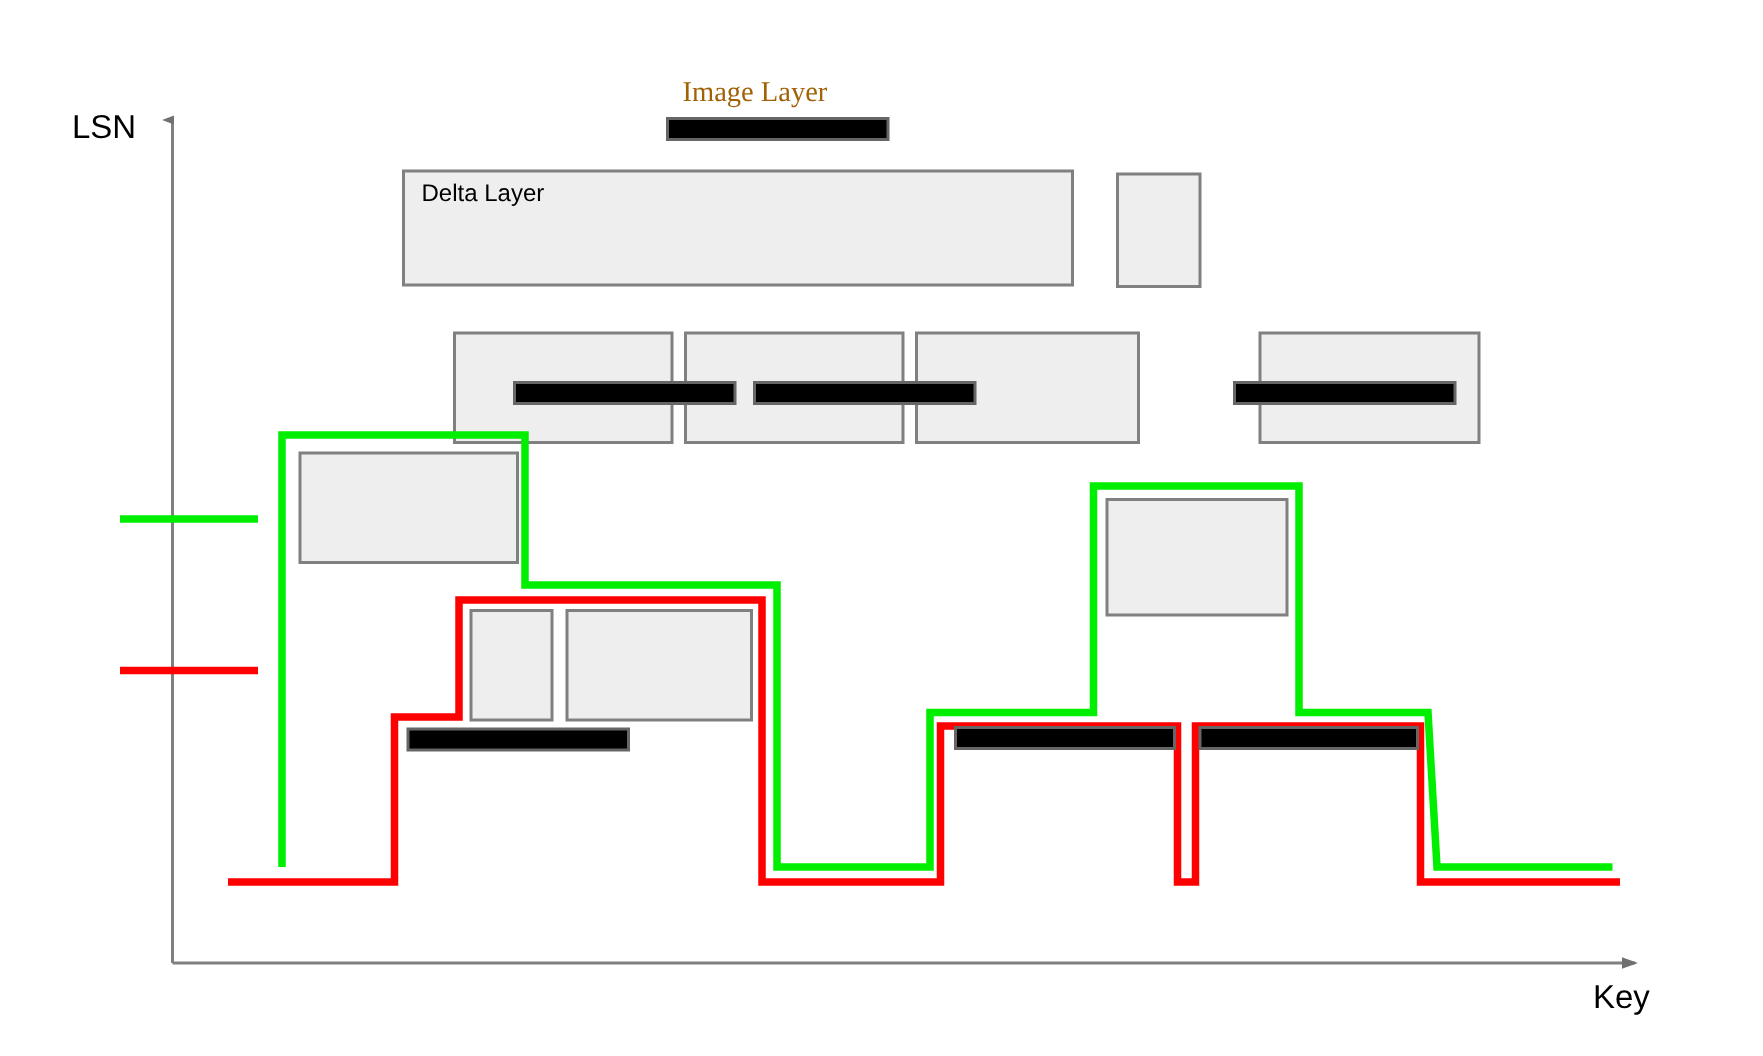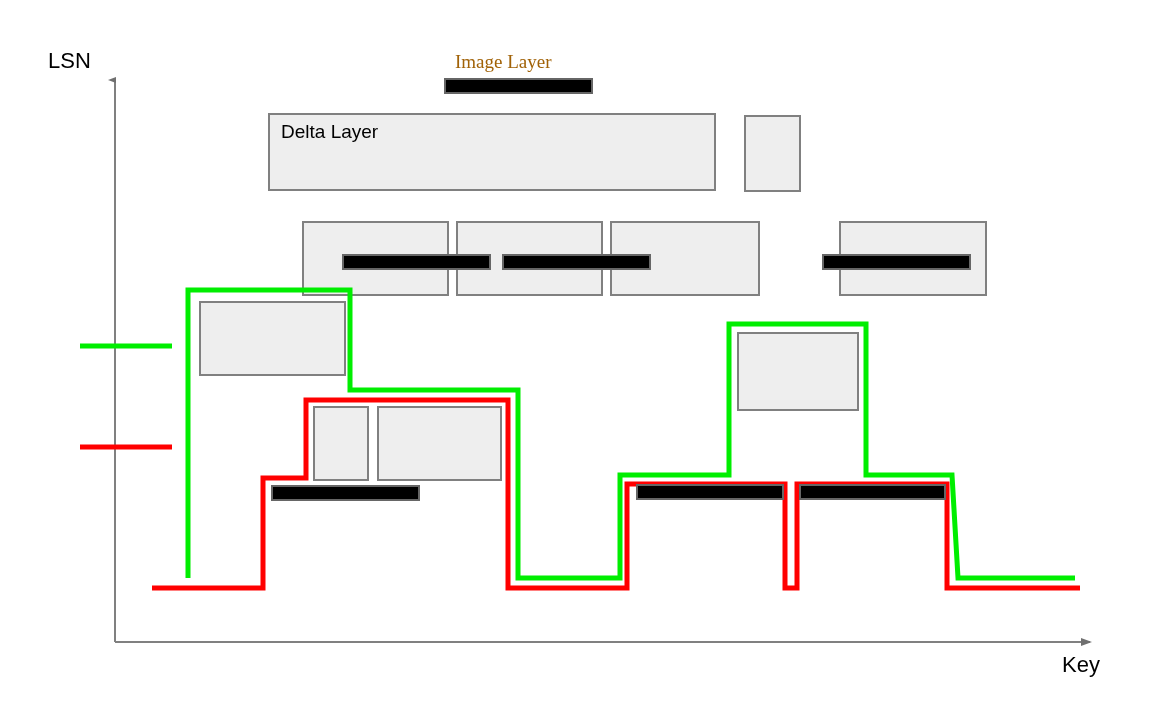--- a/index.html
+++ b/index.html
@@ -27,32 +27,32 @@
   .axis-label {
     position: absolute;
     font-family: "Liberation Sans", sans-serif;
     font-size: 22px;
     color: #000000;
     white-space: nowrap;
   }
   .box-label {
     position: absolute;
     font-family: "Liberation Sans", sans-serif;
-    font-size: 19px;
+    font-size: 16px;
     color: #000000;
     white-space: nowrap;
   }
   .layer-label {
     position: absolute;
     font-family: Liberation Serif, serif;
     font-size: 19px;
     color: #a16207;
     white-space: nowrap;
   }
-  #lsn-label { left: 48px; top: 48px; }
+  #lsn-label { left: 48px; top: 72px; }
   #key-label { left: 1062px; top: 652px; }
   #delta-label { left: 281px; top: 121px; }
   #image-label { left: 455px; top: 51px; }
 </style>
 </head>
 <body>
 
 <div id="canvas">
 
   <svg id="diagram-svg" viewBox="0 0 1175 704" xmlns="http://www.w3.org/2000/svg">

